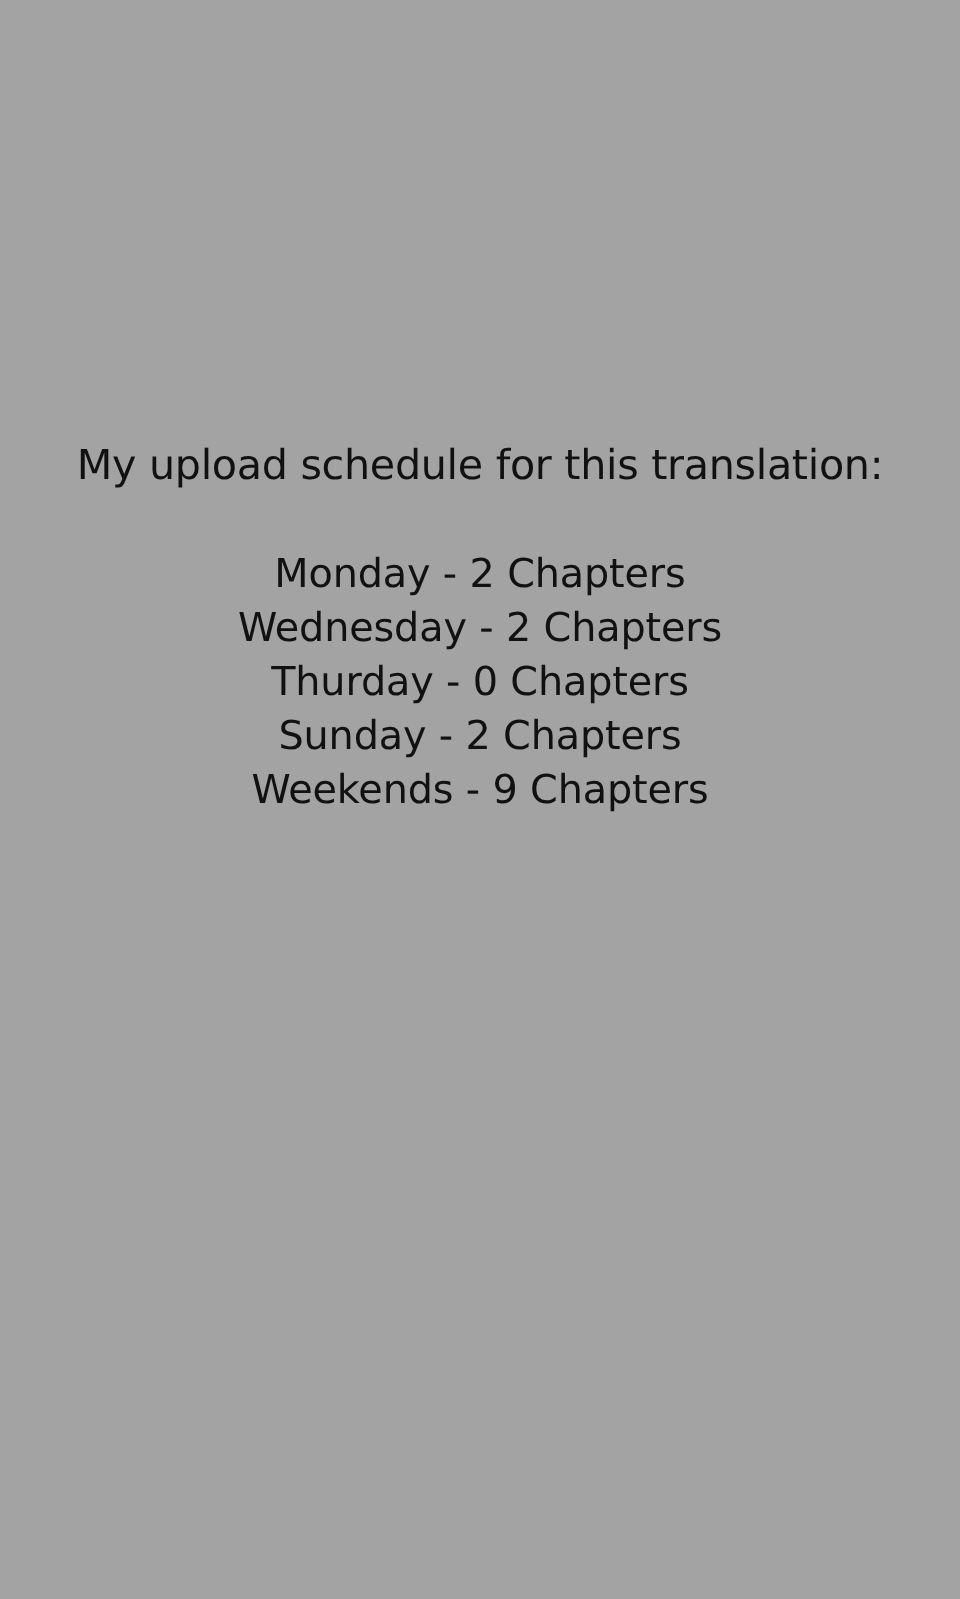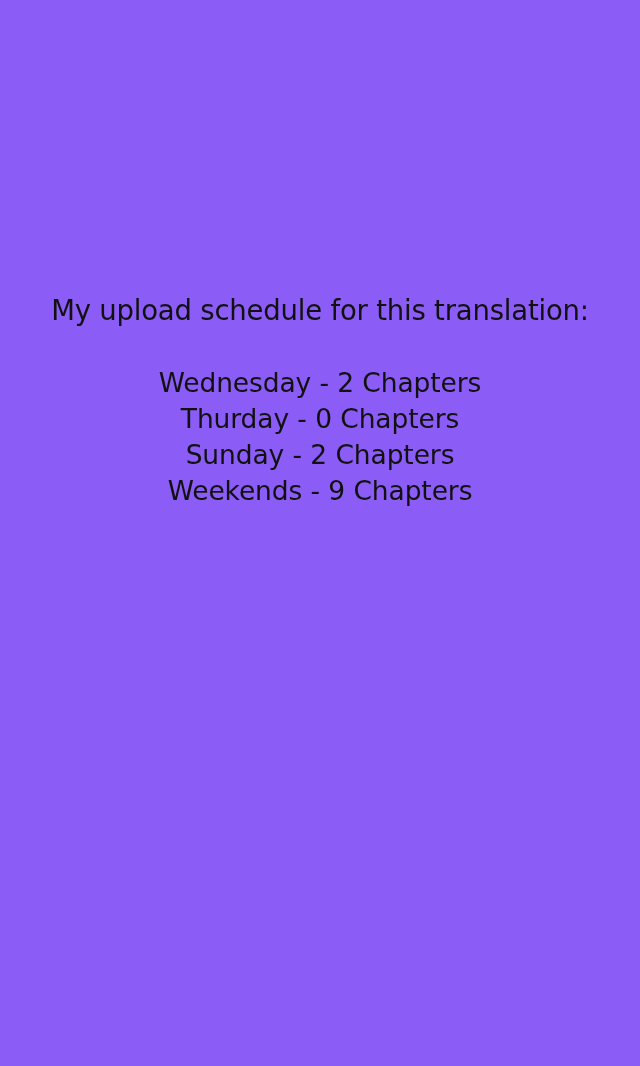--- a/index.html
+++ b/index.html
@@ -16,21 +16,21 @@
     overflow: hidden;
     position: relative;
   }
 
   .page {
     position: absolute;
     top: 0;
     left: 0;
     width: 640px;
     height: 1066px;
-    background: #8b5cf6;
+    background: #a3a3a3;
   }
 
   .note-block {
     position: absolute;
     top: 292px;
     left: 0;
     width: 640px;
     text-align: center;
   }
 
@@ -61,20 +61,21 @@
 </head>
 <body>
 
 <div class="page">
 
   <div class="note-block">
 
     <div class="note-heading">My upload schedule for this translation:</div>
 
     <ul class="schedule-list">
+      <li class="schedule-line">Monday - 2 Chapters</li>
       <li class="schedule-line">Wednesday - 2 Chapters</li>
       <li class="schedule-line">Thurday - 0 Chapters</li>
       <li class="schedule-line">Sunday - 2 Chapters</li>
       <li class="schedule-line">Weekends - 9 Chapters</li>
     </ul>
 
   </div>
 
 </div>
 

